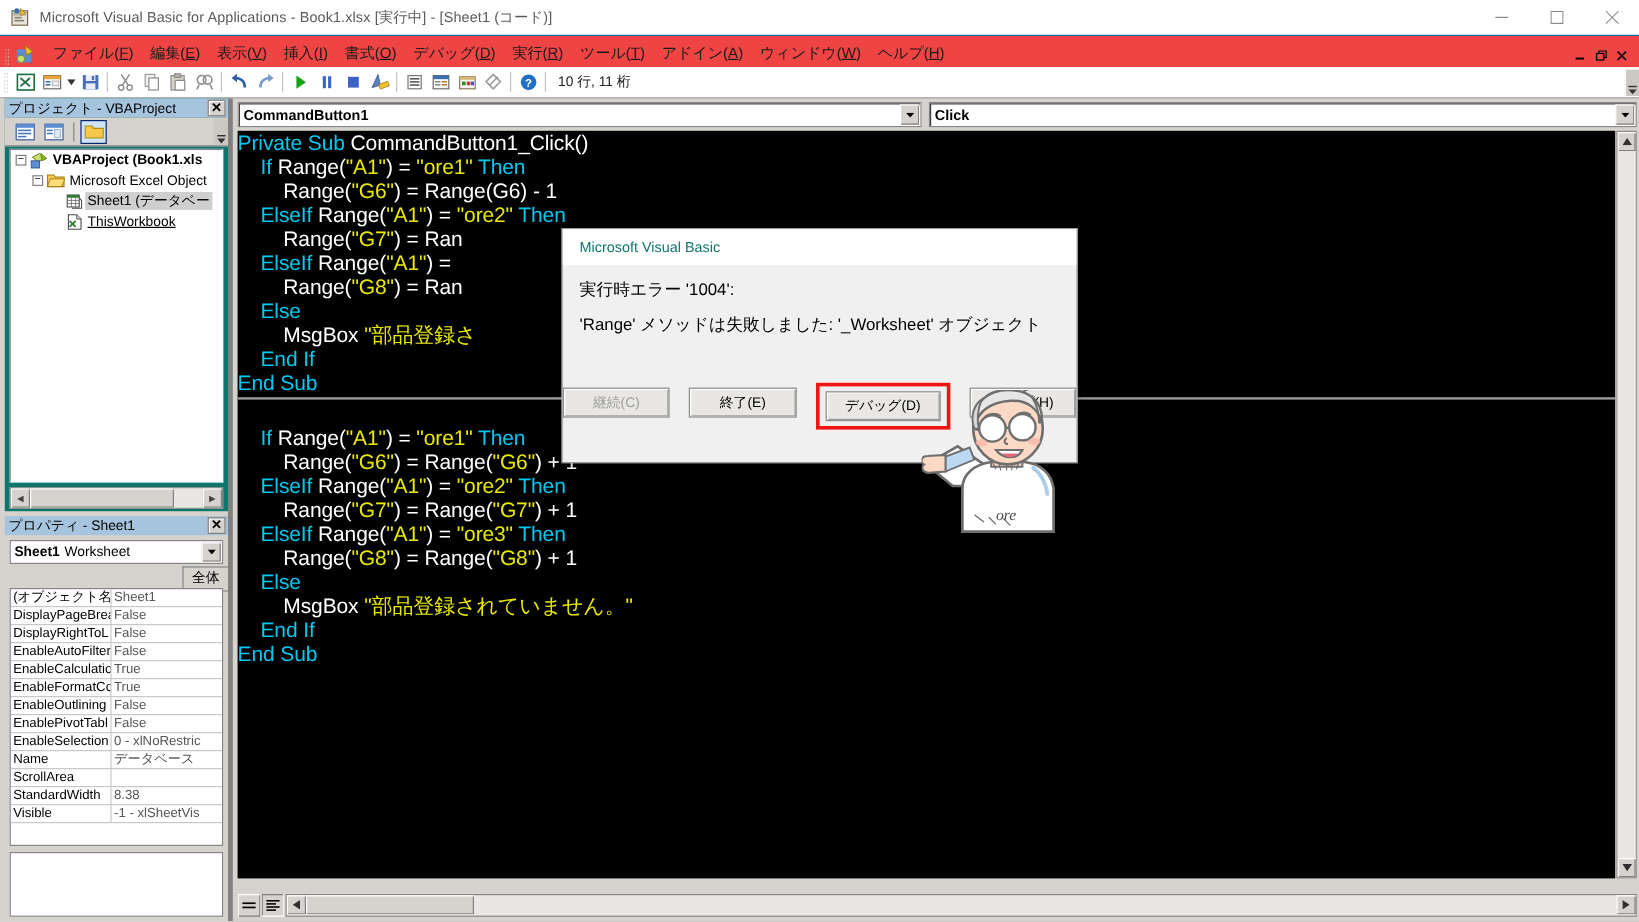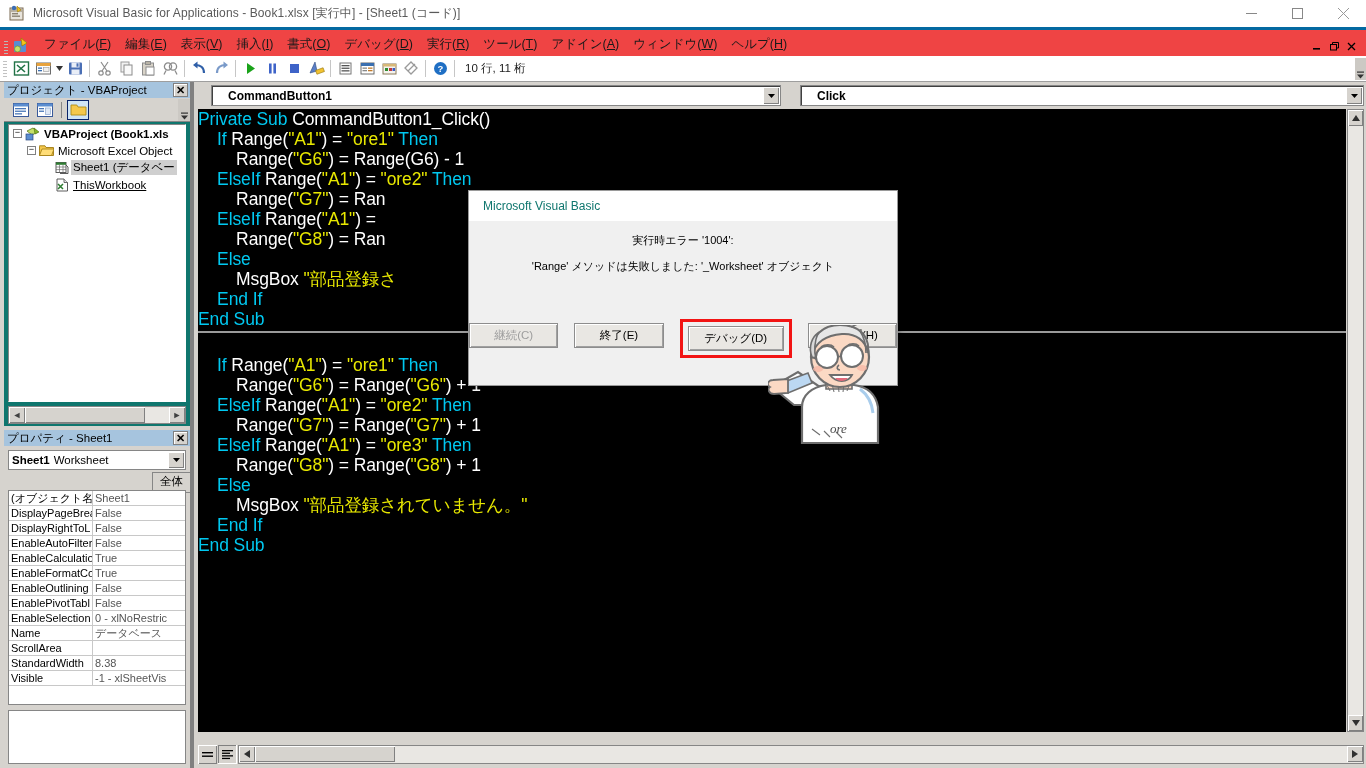--- a/index.html
+++ b/index.html
@@ -14,21 +14,21 @@
     position: relative;
     width: 1366px; height: 768px;
     background: #d6d3ce;
     overflow: hidden;
   }
 
   
   #titlebar {
     position: absolute; left: 0; top: 0; width: 1366px; height: 30px;
     background: #ffffff;
-    border-bottom: 3px solid #0369a1;
+    border-bottom: 1px solid #0369a1;
     display: flex; align-items: center;
   }
   #titlebar .tb-icon {
     width: 18px; height: 18px; margin-left: 8px; margin-right: 7px;
     position: relative; flex: 0 0 auto;
   }
   #titlebar .tb-title {
     font-size: 12px; color: #5a5a5a; letter-spacing: 0.1px;
     white-space: nowrap;
   }
@@ -222,22 +222,21 @@
   }
   #cw-dropdowns {
     position: absolute; left: 4px; top: 3px; right: 2px; height: 21px;
     display: flex; gap: 6px;
   }
   .cw-combo {
     background: #fff; border: 1px solid #868686;
     box-shadow: inset 1px 1px 0 #404040;
     display: flex; align-items: center; height: 21px;
     font-size: 12px; font-weight: bold; color: #000;
-    padding-left: 16px;
-    margin-left: 13px;
+    padding-left: 4px;
   }
   .cw-combo .ddbtn {
     margin-left: auto; width: 16px; height: 17px; margin-right: 1px;
     background: #d6d3ce;
     box-shadow: inset 1px 1px 0 #fff, inset -1px -1px 0 #808080;
     display: flex; align-items: center; justify-content: center;
     font-size: 7px; color: #000;
   }
   #combo-obj { width: 570px; flex: 0 0 570px; }
   #combo-proc { flex: 1 1 auto; }
@@ -291,21 +290,21 @@
     box-shadow: 2px 2px 5px rgba(0,0,0,0.25);
   }
   #errdlg-title {
     height: 30px; background: #ffffff;
     display: flex; align-items: center; padding-left: 14px;
     font-size: 12px; color: #0f766e;
   }
   #errdlg-body {
     padding: 12px 14px 0 14px;
   }
-  .err-line { font-size: 11px; color: #000; margin-bottom: 11px; text-align: center; }
+  .err-line { font-size: 14px; color: #000; margin-bottom: 11px; }
   #errdlg-buttons {
     position: absolute; left: 0; right: 0; bottom: 23px;
     display: flex; gap: 16px;
   }
   .dlgbtn {
     width: 96px; height: 25px; font-size: 11.5px; color: #000;
     background: #e9e7e3;
     border: 1px solid #8d8d8d;
     box-shadow: inset 1px 1px 0 #fff, inset -1px -1px 0 #a0a0a0;
     display: flex; align-items: center; justify-content: center;

